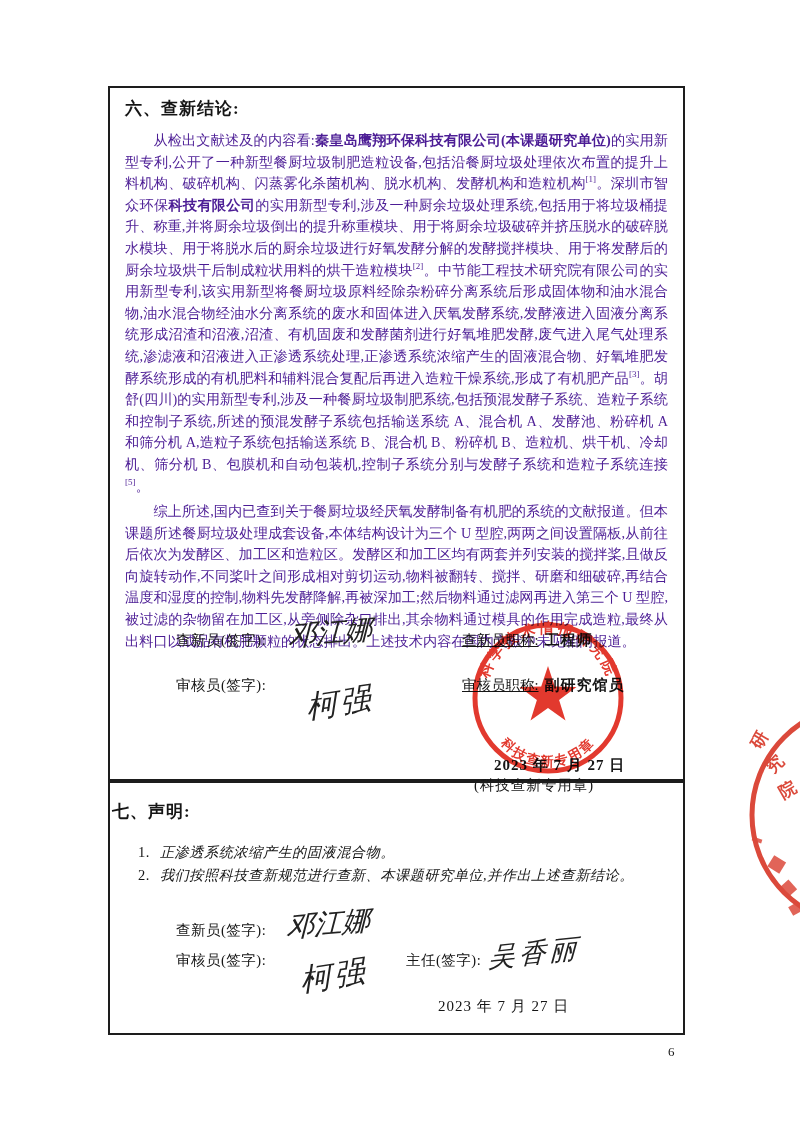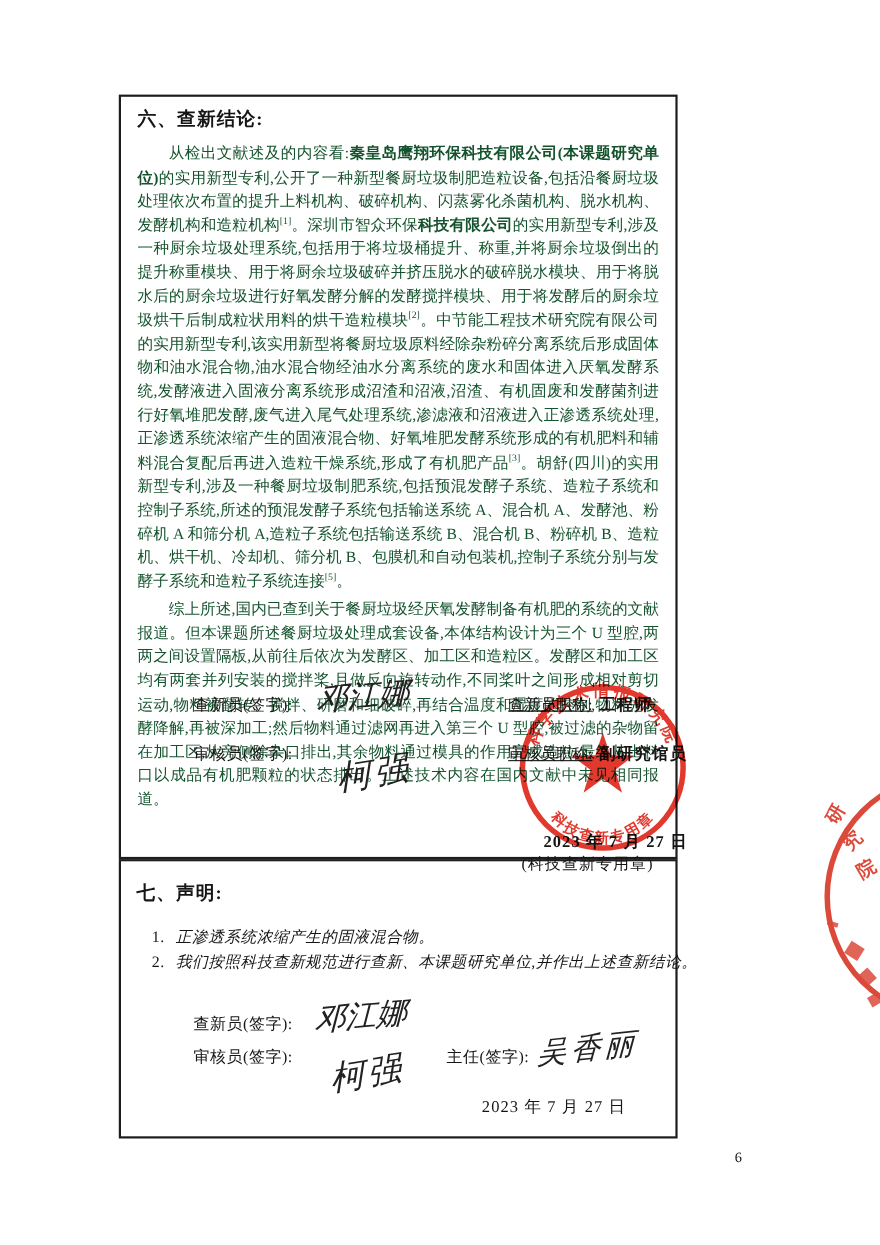--- a/index.html
+++ b/index.html
@@ -7,39 +7,39 @@
   body {
     position:relative;
     background:#ffffff;
     font-family:"Liberation Serif","DejaVu Serif",serif;
     color:#151515;
     overflow:hidden;
   }
   .section-box {
     position:absolute;
     left:108px;
-    width:508px;
+    width:577px;
     border:2px solid #1d1d1d;
     background:transparent;
   }
   .box-conclusion { top:86px; height:695px; padding:7px 15px; }
   .box-declaration { top:781px; height:254px; }
   .sec-title {
     font-size:17px;
     font-weight:bold;
     letter-spacing:1px;
     margin:2px 0 10px 0;
   }
   .body-par {
     font-size:14.2px;
     line-height:21.6px;
     text-align:justify;
     text-indent:2em;
     word-break:break-all;
-    color:#14532d;
+    color:#4c1d95;
   }
   .body-par + .body-par { margin-top:4px; }
   .b { font-weight:bold; }
   sup { font-size:9px; line-height:0; }
   .abs { position:absolute; white-space:nowrap; }
   .sig-label { font-size:14.5px; letter-spacing:0.5px;margin-left:24px; }
   .sig-title-label { font-size:14.5px;text-decoration:underline; }
   .sig-title-value { font-size:15px; font-weight:bold; margin-left:6px; letter-spacing:1px; }
   .handwriting {
     font-family:"DejaVu Sans",cursive,sans-serif;
@@ -96,21 +96,21 @@
     <text font-size="15" fill="#e0281c" letter-spacing="3" font-weight="bold">
       <textPath href="#arcTop" startOffset="50%" text-anchor="middle">科学技术情报研究院</textPath>
     </text>
     <text font-size="13.5" fill="#e0281c" letter-spacing="2" font-weight="bold">
       <textPath href="#arcBottom" startOffset="50%" text-anchor="middle">科技查新专用章</textPath>
     </text>
   </svg>
 </div>
 
 <div class="section-box box-declaration">
-  <div class="abs sec-title" style="left:14px; top:15px;">七、声明:</div>
+  <div class="abs sec-title" style="left:2px; top:15px;">七、声明:</div>
 
   <div class="abs decl-item" style="left:28px; top:58px;">
     <span class="num">1.</span><span>正渗透系统浓缩产生的固液混合物。</span>
   </div>
   <div class="abs decl-item" style="left:28px; top:81px;">
     <span class="num">2.</span><span>我们按照科技查新规范进行查新、本课题研究单位,并作出上述查新结论。</span>
   </div>
 
   <span class="abs sig-label" style="left:42px; top:138px;">查新员(签字):</span>
   <span class="abs handwriting hw-1" style="left:176px; top:122px;">邓江娜</span>

